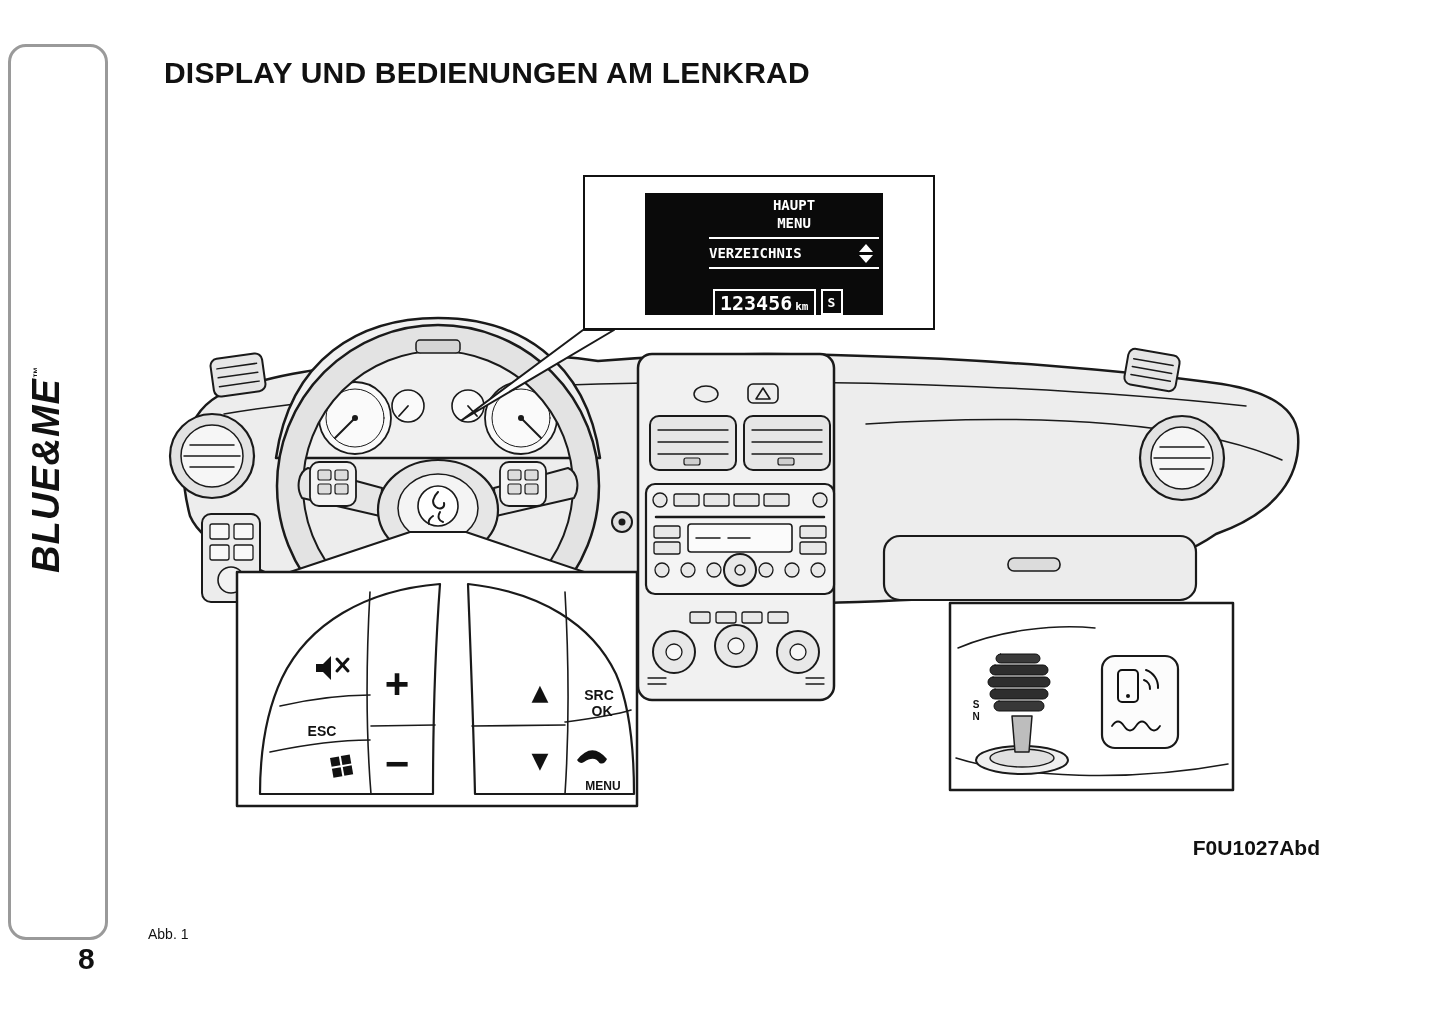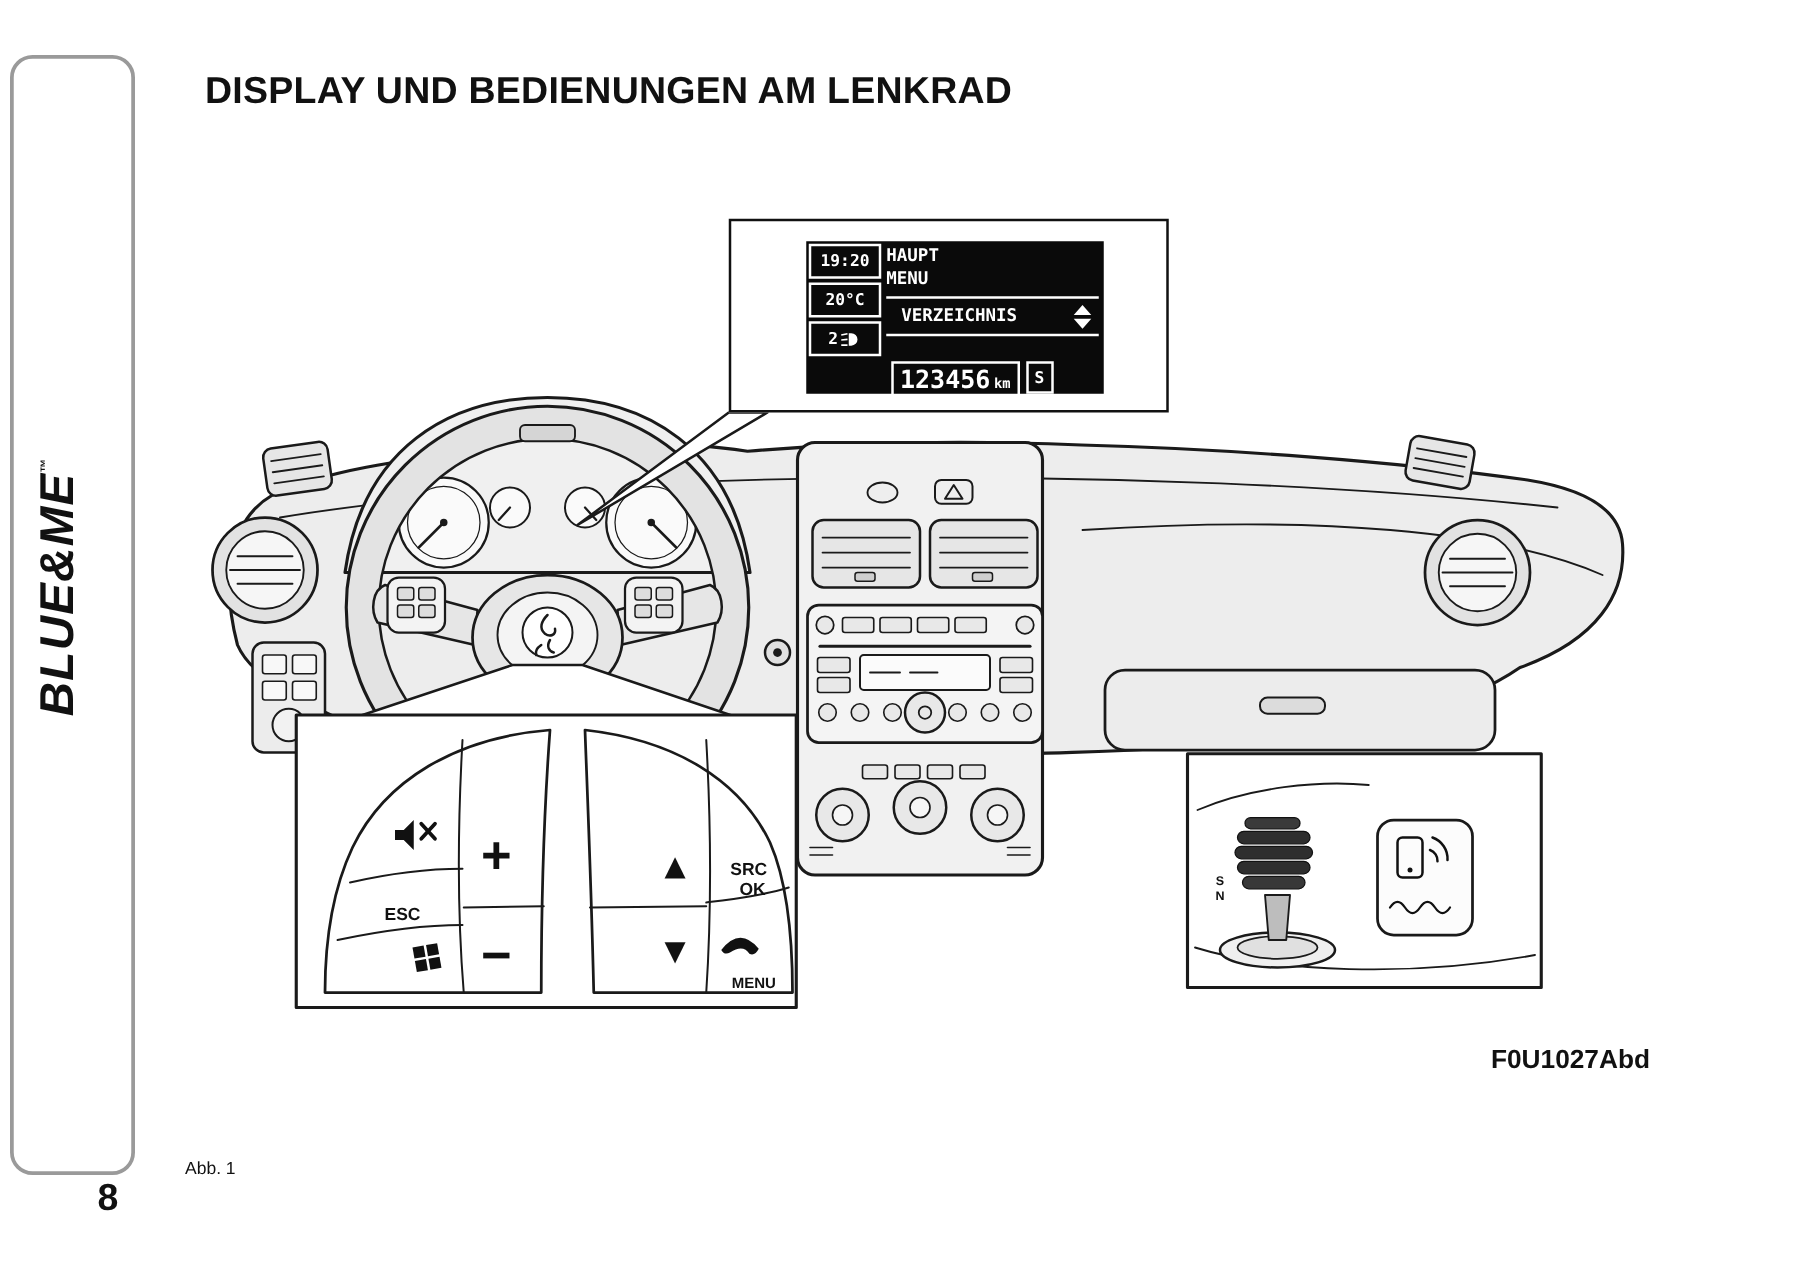--- a/index.html
+++ b/index.html
@@ -34,26 +34,26 @@
 
   
   .cluster-display{position:absolute;left:583px;top:175px;width:352px;height:155px;
                    background:#fff;border:2.5px solid #111;box-sizing:border-box;}
   .lcd{position:absolute;left:60px;top:16px;width:238px;height:122px;background:#0a0a0a;
        color:#fff;font-family:"DejaVu Sans Mono",monospace;}
   .lcd-col{position:absolute;left:0;top:0;width:62px;}
   .lcd-cell{width:54px;height:24px;margin:2px 0 3px 2px;border:2px solid #fff;
             display:flex;align-items:center;justify-content:center;gap:2px;
             font-size:13px;font-weight:700;}
-  .lcd-title{position:absolute;left:64px;top:3px;width:170px;
+  .lcd-title{position:absolute;left:64px;top:3px;width:170px;text-align:center;
              font-size:14px;font-weight:700;line-height:18px;}
   .lcd-row{position:absolute;left:64px;top:44px;width:170px;height:32px;
            border-top:2px solid #fff;border-bottom:2px solid #fff;box-sizing:border-box;
            display:flex;align-items:center;font-size:14px;font-weight:700;}
-  .lcd-row .entry{margin-left:12px;}
+  .lcd-row .entry{margin-left:0;}
   .arrows{margin-left:auto;margin-right:6px;display:flex;flex-direction:column;gap:3px;}
   .tri-up{width:0;height:0;border-left:7px solid transparent;border-right:7px solid transparent;
           border-bottom:8px solid #fff;}
   .tri-down{width:0;height:0;border-left:7px solid transparent;border-right:7px solid transparent;
             border-top:8px solid #fff;}
   .odo-row{position:absolute;left:68px;top:96px;display:flex;gap:5px;}
   .odo-box{border:2px solid #fff;height:26px;padding:0 5px;display:flex;align-items:baseline;gap:3px;}
   .odo-num{font-size:20px;font-weight:700;line-height:25px;}
   .odo-unit{font-size:11px;font-weight:700;}
   .trip-box{border:2px solid #fff;width:22px;height:26px;box-sizing:border-box;
@@ -300,37 +300,20 @@
         <circle cx="978" cy="578" r="2" fill="#111"></circle>
         <path d="M 994,562 a 9 9 0 0 1 6 9 M 996,552 a 18 18 0 0 1 12 18" fill="none" stroke="#111" stroke-width="2"></path>
         <path d="M 962,608 q 6,-9 12,0 q 6,9 12,0 q 6,-9 12,0 q 6,9 12,0" fill="none" stroke="#111" stroke-width="1.8"></path>
       </g>
     </g>
   </g>
 </svg>
 
 <div class="cluster-display">
   <div class="lcd">
-    <div class="lcd-col">
-      <div class="lcd-cell">
-        <span>19:20</span>
-      </div>
-      <div class="lcd-cell">
-        <span>20°C</span>
-      </div>
-      <div class="lcd-cell">
-        <span>2</span>
-        <svg width="17" height="13" viewBox="0 0 17 13">
-          <line x1="1" y1="3" x2="6" y2="2" stroke="#fff" stroke-width="1.4"></line>
-          <line x1="1" y1="7" x2="6" y2="6.5" stroke="#fff" stroke-width="1.4"></line>
-          <line x1="1" y1="11" x2="6" y2="11" stroke="#fff" stroke-width="1.4"></line>
-          <path d="M 9,1.5 a 5 5 0 0 1 0,10 l -2,0 0,-10 Z" fill="#fff"></path>
-        </svg>
-      </div>
-    </div>
     <div class="lcd-title">
       <div>HAUPT</div>
       <div>MENU</div>
     </div>
     <div class="lcd-row">
       <span class="entry">VERZEICHNIS</span>
       <span class="arrows">
         <span class="tri-up"></span>
         <span class="tri-down"></span>
       </span>

